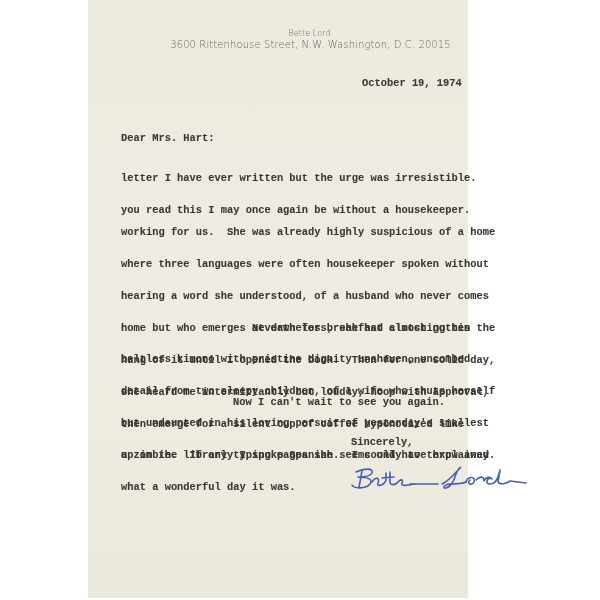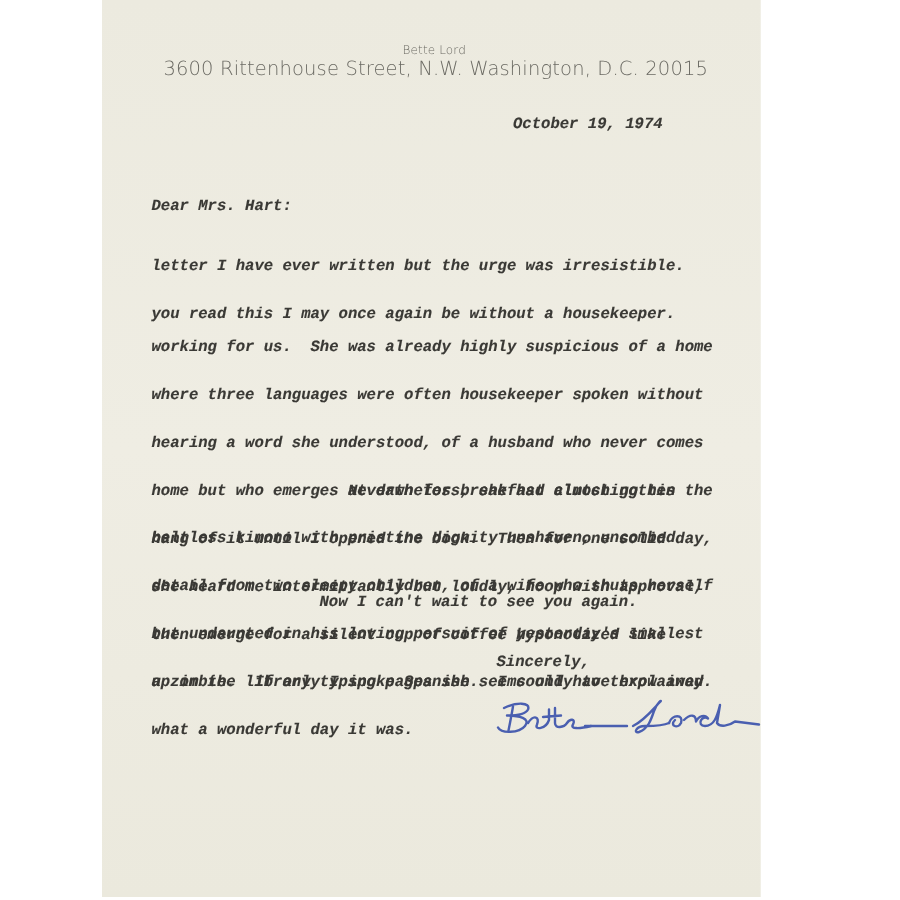--- a/index.html
+++ b/index.html
@@ -5,23 +5,23 @@
     html, body {
       margin: 0;
       padding: 0;
       width: 600px;
       height: 600px;
       background: #ffffff;
       overflow: hidden;
     }
     .page {
       position: absolute;
-      left: 68px;
+      left: 88px;
       top: 0;
-      width: 439px;
+      width: 380px;
       height: 598px;
       background: #edebe0;
       background-image: linear-gradient(180deg, #eceadf 0%, #efede3 50%, #ebe9dd 100%);
     }
     .letterhead {
       position: absolute;
       left: 0;
       width: 439px;
       text-align: center;
       font-family: "DejaVu Sans", sans-serif;
@@ -29,33 +29,32 @@
       font-weight: 300;
       letter-spacing: 0.1px;
     }
     .lh-name {
       top: 29px;
       font-size: 8px;
       left: 2px;
     }
     .lh-address {
       top: 39px;
-      font-size: 13px;
+      font-size: 10px;
       left: 3px;
     }
     .typed {
       position: absolute;
       font-family: "Liberation Mono", "DejaVu Sans Mono", monospace;
       font-size: 10.4px;
       line-height: 10.6px;
       color: #3a3935;
       white-space: pre;
       font-weight: bold;
       letter-spacing: 0px;
-      font-style: italic;
       -webkit-text-stroke: 0.1px #3a3935;
     }
     .date { left: 274px; top: 78px; }
     .salutation { left: 33px; top: 133px; text-align: center; }
     .para { left: 33px; }
     .p1 { top: 152px; }
     .p2 { top: 206px; }
     .p3 { top: 302px; }
     .closing-line { left: 145px; top: 397px; }
     .sincerely { left: 263px; top: 437px; }

